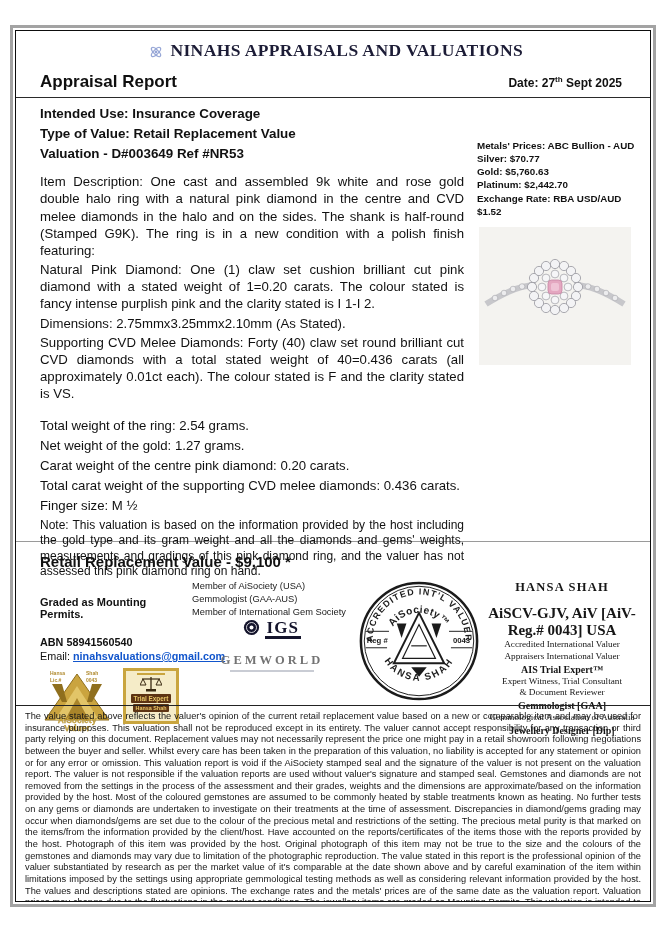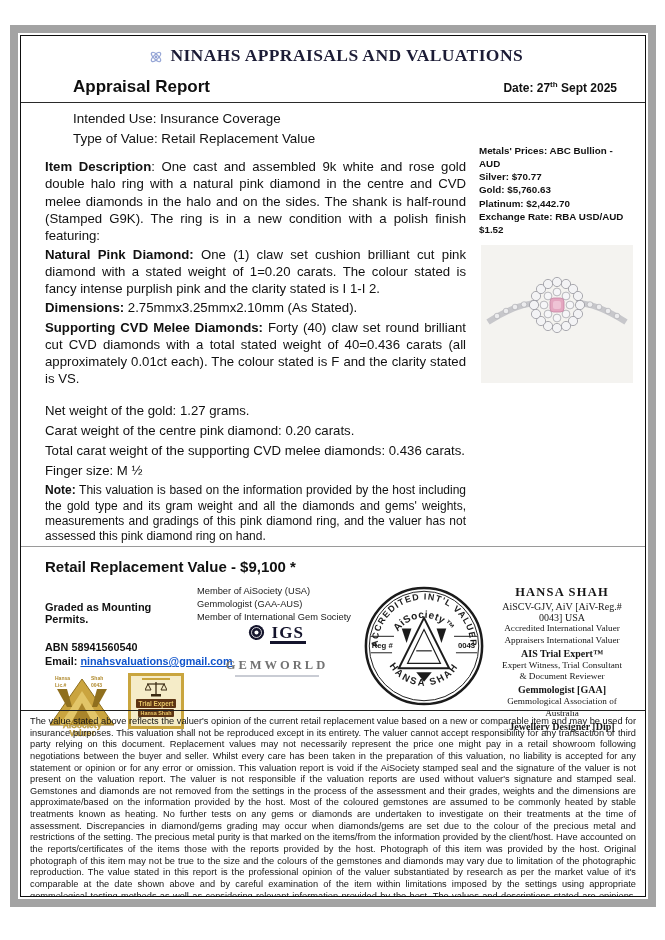--- a/index.html
+++ b/index.html
@@ -3,45 +3,45 @@
 <meta charset="utf-8">
 <style>
   html,body { margin:0; padding:0; }
   body {
     width:665px; height:940px; background:#ffffff; position:relative;
     font-family:"Liberation Sans", sans-serif; color:#111;
     -webkit-font-smoothing:antialiased;
   }
   .page {
     position:absolute; left:10px; top:25px; width:646px; height:882px;
-    border:8px solid #a3a3a3; padding:2px; box-sizing:border-box; background:#fff;
+    border:3px solid #a3a3a3; padding:2px; box-sizing:border-box; background:#fff;
   }
   .inner {
     border:1.5px solid #0d0d0d; width:100%; height:100%; box-sizing:border-box;
     overflow:hidden; display:flex; flex-direction:column; background:#fff;
   }
   
   .header { border-bottom:1.5px solid #2a2a2a; padding:9px 18px 5px 24px; }
   .brand-row { text-align:center; }
   .brand-icon { display:inline-block; vertical-align:-3px; margin-right:3px; }
   .brand {
     font-family:"Liberation Serif", serif; font-weight:bold; font-size:17.5px;
     color:#1c1c36; letter-spacing:0.4px;
   }
-  .title-row { display:flex; justify-content:space-between; align-items:flex-end; margin-top:9px;margin-left:28px; }
+  .title-row { display:flex; justify-content:space-between; align-items:flex-end; margin-top:9px; }
   .report-title { font-size:17px; font-weight:bold; color:#0f0f0f; }
   .date { font-size:12px; font-weight:bold; padding-right:10px; padding-bottom:2px; }
   .date sup { font-size:8px; }
   
   .main { display:flex; padding:6px 12px 0 24px; height:444px; box-sizing:border-box; border-bottom:1px solid #9a9a9a; }
   .left-col { width:424px; font-size:13.2px; line-height:1.3; }
-  .info-block div { font-weight:normal; font-size:13.4px; line-height:1.5;margin-left:28px; }
+  .info-block div { font-weight:bold; font-size:13.4px; line-height:1.5; }
   .para { margin-top:9px; text-align:justify; }
   .para.tight { margin-top:2px; }
-  .b { font-weight:bold;margin-top:47px; }
+  .b { font-weight:normal;margin-top:47px; }
   .weights { margin-top:14px; }
   .weights div { line-height:1.5; }
   .note { margin-top:3px; font-size:12px; line-height:1.26; text-align:justify; }
   .right-col { flex:1; padding-left:13px;margin-top:35px; }
   .metals { font-size:9.8px; font-weight:bold; line-height:1.34; }
   .ring-photo {
     width:152px; height:138px; background:#f4f3f0; margin-top:9px; margin-left:2px;
     display:flex; align-items:center; justify-content:center;
   }
   
@@ -70,21 +70,21 @@
   .gemworld-row { margin-top:11px; text-align:center; }
   .gemworld {
     font-weight:bold; font-size:12.5px; letter-spacing:3px; color:#737373;
     font-family:"Liberation Serif", serif;
     margin-top:17px;
   }
   .gw-sub { width:84px; height:2px; background:#c9ccd4; margin:2px auto 0; }
   .fcolC { width:134px; display:flex; justify-content:center; }
   .fcolD { flex:1; text-align:center; font-family:"Liberation Serif", serif; color:#161616; padding-right:4px; }
   .cred-0 { font-weight:bold; font-size:12.5px; letter-spacing:1.2px; }
-  .cred-1 { font-weight:normal; font-size:10px; margin-top:1px; }
+  .cred-1 { font-weight:bold; font-size:15px; margin-top:10px; }
   .cred-r { font-size:9.2px; line-height:1.28; }
   .cred-b { font-weight:bold; font-size:10px; line-height:1.3; }
   
   .disclaimer {
     border-top:1.5px solid #222; margin-top:7px; padding:5px 9px 4px;
     font-size:9.25px; line-height:1.26; text-align:justify; color:#161616; flex:1; overflow:hidden;
   }
   svg text { font-family:"Liberation Sans", sans-serif; }
   .stamp-arc { font-size:9.2px; font-weight:bold; letter-spacing:1.2px; fill:#1b1b1b; }
   .stamp-soc { font-size:10.5px; font-weight:bold; letter-spacing:0.5px; fill:#1b1b1b; }
@@ -114,26 +114,28 @@
         <span class="report-title">Appraisal Report</span>
         <span class="date"><span>Date: 27</span><sup>th</sup><span> Sept 2025</span></span>
       </div>
     </div>
 
     <div class="main">
       <div class="left-col">
         <div class="info-block">
           <div>Intended Use: Insurance Coverage</div>
           <div>Type of Value: Retail Replacement Value</div>
+          <div>Valuation - D#003649 Ref #NR53</div>
         </div>
         <div class="para"><span class="b">Item Description</span><span>: One cast and assembled 9k white and rose gold double halo ring with a natural pink diamond in the centre and CVD melee diamonds in the halo and on the sides. The shank is half-round (Stamped G9K). The ring is in a new condition with a polish finish featuring:</span></div>
         <div class="para tight"><span class="b">Natural Pink Diamond:</span><span> One (1) claw set cushion brilliant cut pink diamond with a stated weight of 1=0.20 carats. The colour stated is fancy intense purplish pink and the clarity stated is I 1-I 2.</span></div>
         <div class="para tight"><span class="b">Dimensions:</span><span> 2.75mmx3.25mmx2.10mm (As Stated).</span></div>
         <div class="para tight"><span class="b">Supporting CVD Melee Diamonds:</span><span> Forty (40) claw set round brilliant cut CVD diamonds with a total stated weight of 40=0.436 carats (all approximately 0.01ct each). The colour stated is F and the clarity stated is VS.</span></div>
         <div class="weights">
+          <div>Total weight of the ring: 2.54 grams.</div>
           <div>Net weight of the gold: 1.27 grams.</div>
           <div>Carat weight of the centre pink diamond: 0.20 carats.</div>
           <div>Total carat weight of the supporting CVD melee diamonds: 0.436 carats.</div>
           <div>Finger size: M ½</div>
         </div>
         <div class="note"><span class="b">Note:</span><span> This valuation is based on the information provided by the host including the gold type and its gram weight and all the diamonds and gems' weights, measurements and gradings of this pink diamond ring, and the valuer has not assessed this pink diamond ring on hand.</span></div>
       </div>
 
       <div class="right-col">
         <div class="metals">

